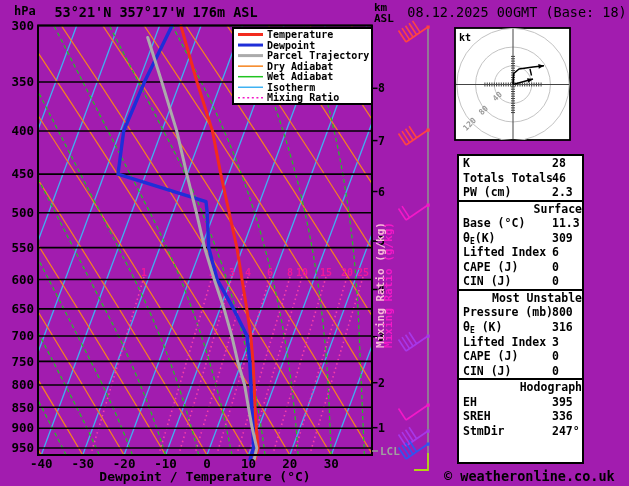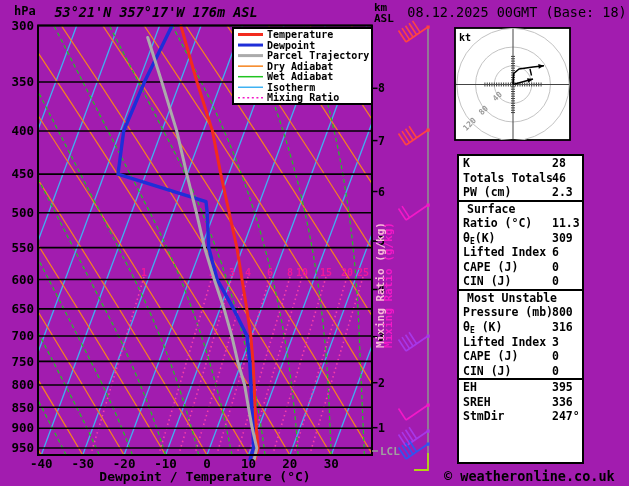--- a/index.html
+++ b/index.html
@@ -1,30 +1,30 @@
 <!DOCTYPE html>
 <html><head>
 <meta charset="utf-8">
 <style>
   html,body{margin:0;padding:0;background:#fff;}
   #app{position:relative;width:629px;height:486px;background:#a21caf;overflow:hidden;
        font-family:"DejaVu Sans Mono", monospace;color:#000;}
   .abs{position:absolute;}
   .hpa{left:14px;top:4px;font-size:12px;font-weight:bold;}
-  .title{left:40px;top:4px;width:232px;text-align:center;font-size:13.5px;font-weight:bold;white-space:nowrap;font-style:italic;}
+  .title{left:40px;top:4px;width:232px;text-align:center;font-size:13.5px;font-weight:bold;white-space:nowrap;}
   .kmasl{left:374px;top:2px;font-size:11px;font-weight:bold;line-height:11px;text-align:left;}
   .date{left:405px;top:4px;width:224px;text-align:center;font-size:13.5px;font-weight:normal;white-space:nowrap;}
   #chart{left:0;top:0;}
   #table{left:457px;top:154px;width:127px;height:310px;border:2px solid #000;box-sizing:border-box;background:#fff;}
   .sect{border-top:2px solid #000;}
   .sect:first-child{border-top:none;}
   .trow{position:relative;height:14.55px;font-size:11.5px;font-weight:600;line-height:14.5px;white-space:nowrap;}
   .tlab{position:absolute;left:4px;top:0;}
   .tval{position:absolute;left:93px;top:0;text-align:center;}
-  .ttitle{text-align:left;padding-left:8px;}
+  .ttitle{text-align:right;padding-left:8px;}
   sub{font-size:8px;vertical-align:-2px;}
   .footer{left:444px;top:468px;width:170px;font-size:13.5px;font-weight:bold;white-space:nowrap;}
 </style>
 </head>
 <body>
 
 <div id="app">
   <div class="abs hpa">hPa</div>
   <div class="abs title">53°21'N 357°17'W 176m ASL</div>
   <div class="abs kmasl">
@@ -353,21 +353,21 @@
           <span class="tval">46</span>
         </div>
         <div class="trow">
           <span class="tlab">PW (cm)</span>
           <span class="tval">2.3</span>
         </div>
       </div>
       <div class="sect">
         <div class="trow ttitle">Surface</div>
         <div class="trow">
-          <span class="tlab">Ratio (°C)</span>
+          <span class="tlab">Base (°C)</span>
           <span class="tval">11.3</span>
         </div>
         <div class="trow">
           <span class="tlab">θ<sub>E</sub>(K)</span>
           <span class="tval">309</span>
         </div>
         <div class="trow">
           <span class="tlab">Lifted Index</span>
           <span class="tval">6</span>
         </div>
@@ -397,20 +397,21 @@
         <div class="trow">
           <span class="tlab">CAPE (J)</span>
           <span class="tval">0</span>
         </div>
         <div class="trow">
           <span class="tlab">CIN (J)</span>
           <span class="tval">0</span>
         </div>
       </div>
       <div class="sect">
+        <div class="trow ttitle">Hodograph</div>
         <div class="trow">
           <span class="tlab">EH</span>
           <span class="tval">395</span>
         </div>
         <div class="trow">
           <span class="tlab">SREH</span>
           <span class="tval">336</span>
         </div>
         <div class="trow">
           <span class="tlab">StmDir</span>

